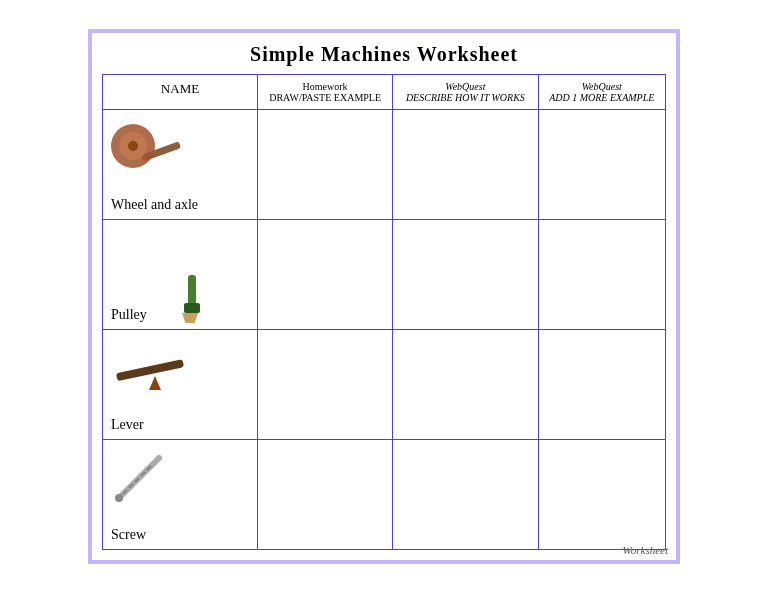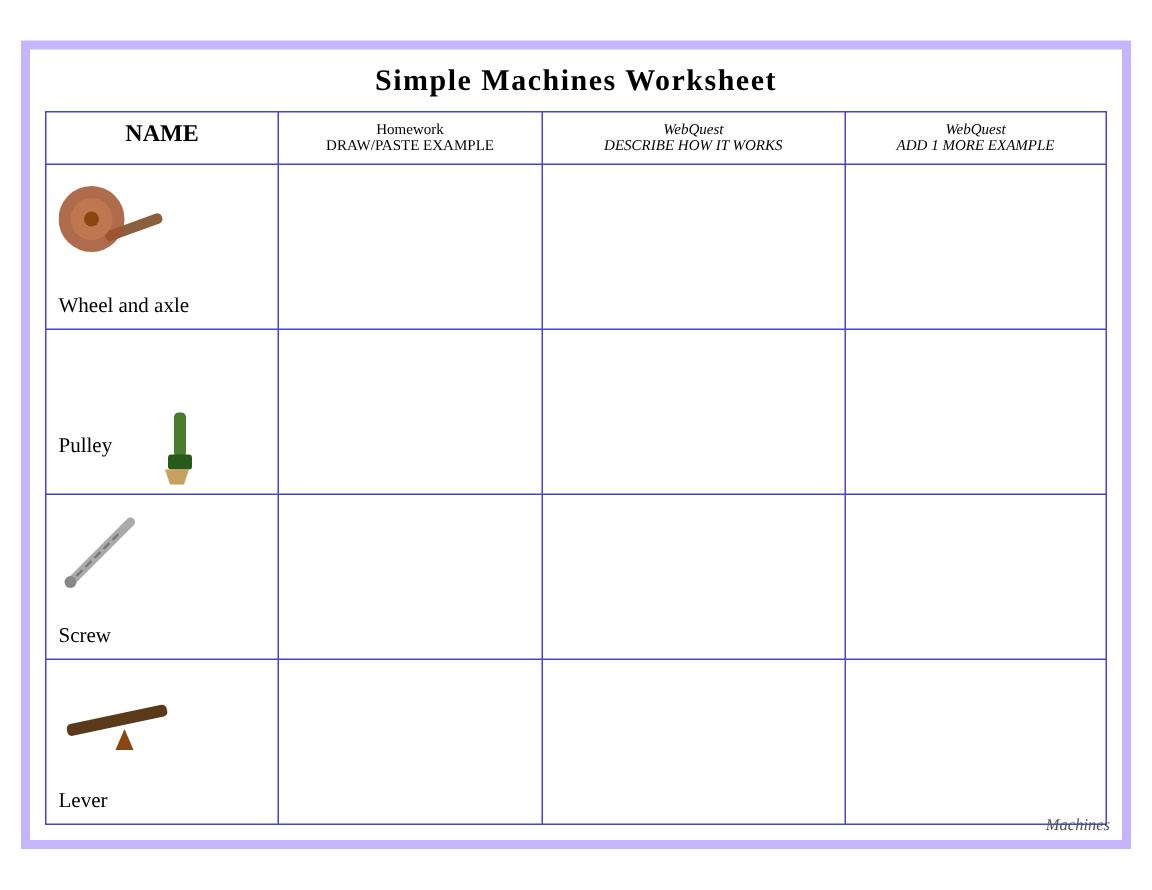--- a/index.html
+++ b/index.html
@@ -8,22 +8,22 @@
       background: #fff;
       font-family: 'Comic Sans MS', 'Chalkboard SE', cursive;
       display: flex;
       justify-content: center;
       align-items: center;
       min-height: 593px;
       width: 768px;
     }
 
     .worksheet-container {
-      border: 6px solid #c4b5fd;
-      width: 740px;
+      border: 4px solid #c4b5fd;
+      width: 592px;
       padding: 10px;
       background: #fff;
       position: relative;
     }
 
     .worksheet-title {
       text-align: center;
       font-size: 20px;
       font-weight: bold;
       margin-bottom: 8px;
@@ -42,22 +42,22 @@
     }
 
     thead th {
       text-align: center;
       font-size: 10px;
       font-weight: normal;
       padding: 6px 4px;
     }
 
     thead th:first-child {
-      font-weight: bold;
-      font-size: 16px;
+      font-weight: normal;
+      font-size: 13px;
     }
 
     thead th:nth-child(3),
     thead th:nth-child(4) {
       font-style: italic;
       font-family: Liberation Serif, serif;
     }
 
     .col-name {
       width: 155px;
@@ -140,31 +140,49 @@
           </div>
           <span class="name-label-bottom">Wheel and axle</span>
         </td>
         <td class="content-cell col-hw"></td>
         <td class="content-cell col-wq1"></td>
         <td class="content-cell col-wq2"></td>
       </tr>
 
       <tr>
         <td class="name-cell col-name" style="height:90px;">
-          <div style="display:flex; align-items:center; gap:21px; padding-top:8px;">
+          <div style="display:flex; align-items:flex-end; gap:21px; padding-top:8px;">
             <span style="font-size:14px;">Pulley</span>
 
             <svg width="45" height="50">
 
               <rect x="20" y="2" width="8" height="30" rx="3" fill="#4a7c2f"></rect>
               <rect x="16" y="30" width="16" height="10" rx="2" fill="#2a5a1a"></rect>
               <polygon points="14,40 30,40 26,52 18,52" fill="#c8a060"></polygon>
               <rect x="18" y="50" width="8" height="4" rx="1" fill="#a07030"></rect>
             </svg>
           </div>
+        </td>
+        <td class="content-cell col-hw"></td>
+        <td class="content-cell col-wq1"></td>
+        <td class="content-cell col-wq2"></td>
+      </tr>
+
+      <tr>
+        <td class="name-cell col-name">
+          <div class="icon-area">
+            
+            <svg width="80" height="55">
+
+              <rect x="5" y="28" width="68" height="8" rx="3" fill="#5a3a1a" transform="rotate(-12, 40, 32)"></rect>
+
+              <polygon points="38,52 50,52 44,38" fill="#8B4513"></polygon>
+            </svg>
+          </div>
+          <span class="name-label-bottom">Lever</span>
         </td>
         <td class="content-cell col-hw"></td>
         <td class="content-cell col-wq1"></td>
         <td class="content-cell col-wq2"></td>
       </tr>
 
       <tr>
         <td class="name-cell col-name">
           <div class="icon-area">
             
@@ -180,35 +198,17 @@
 
               <circle cx="8" cy="50" r="4" fill="#888"></circle>
             </svg>
           </div>
           <span class="name-label-bottom">Screw</span>
         </td>
         <td class="content-cell col-hw"></td>
         <td class="content-cell col-wq1"></td>
         <td class="content-cell col-wq2"></td>
       </tr>
-
-      <tr>
-        <td class="name-cell col-name">
-          <div class="icon-area">
-            
-            <svg width="80" height="55">
-
-              <rect x="5" y="28" width="68" height="8" rx="3" fill="#5a3a1a" transform="rotate(-12, 40, 32)"></rect>
-
-              <polygon points="38,52 50,52 44,38" fill="#8B4513"></polygon>
-            </svg>
-          </div>
-          <span class="name-label-bottom">Lever</span>
-        </td>
-        <td class="content-cell col-hw"></td>
-        <td class="content-cell col-wq1"></td>
-        <td class="content-cell col-wq2"></td>
-      </tr>
     </tbody>
   </table>
 
-  <div class="watermark">Machines</div>
+  <div class="watermark">Worksheet</div>
 </div>
 
 </body></html>

